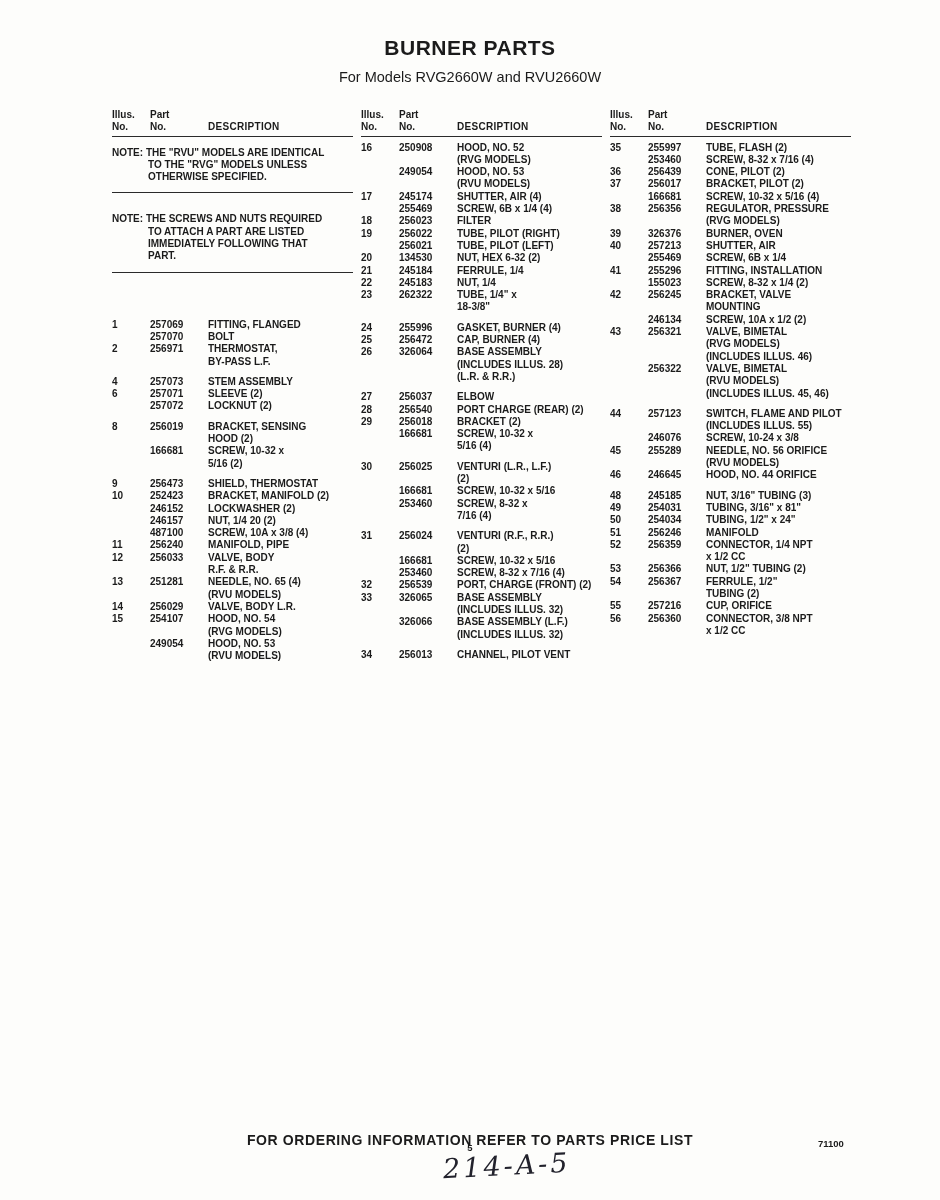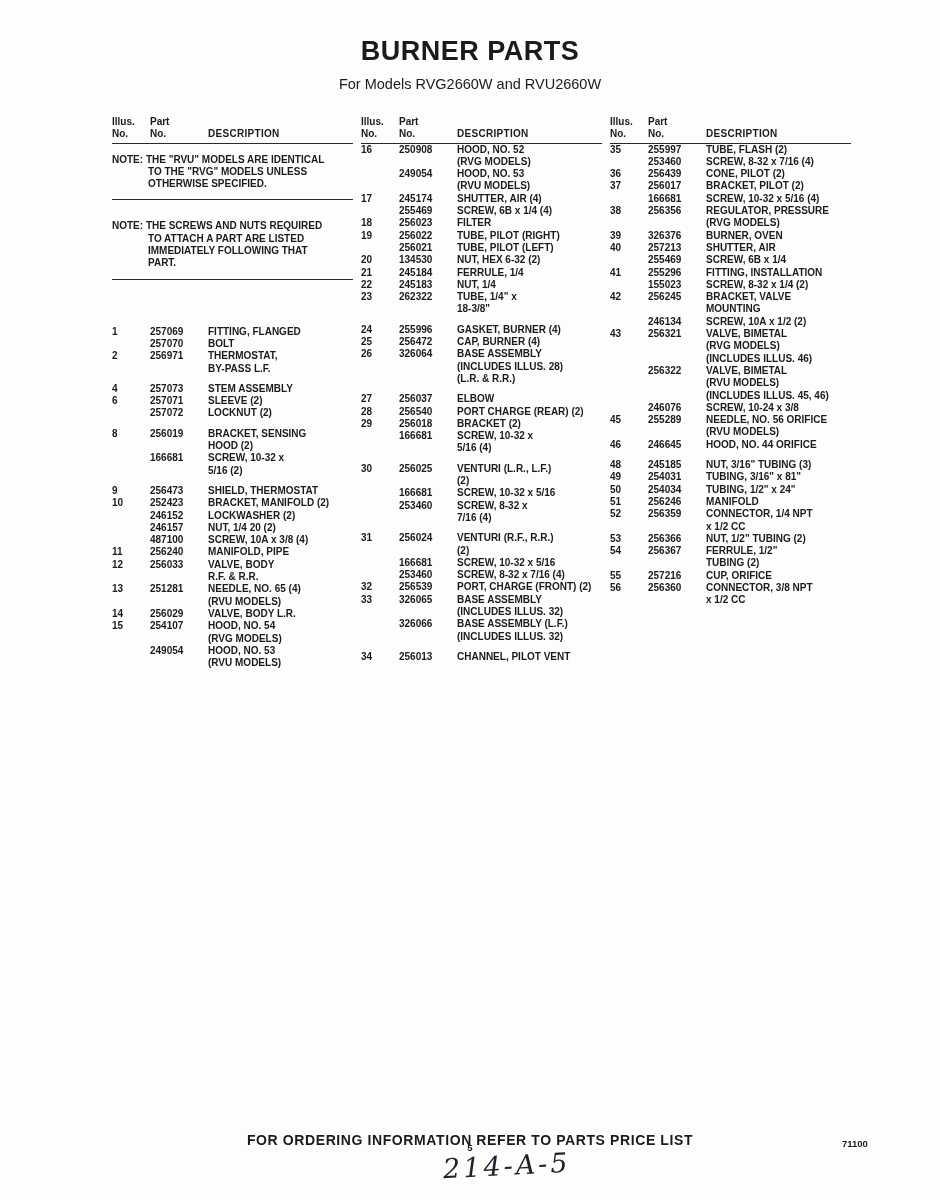--- a/index.html
+++ b/index.html
@@ -9,21 +9,21 @@
     font-family: "Liberation Sans", sans-serif;
     color: #1b1b1b;
     position: relative;
     overflow: hidden;
   }
   .sheet { position: relative; width: 940px; height: 1200px; }
 
   .title {
     margin: 0; padding-top: 36px;
     text-align: center;
-    font-size: 27px; font-weight: bold; letter-spacing: .5px;
+    font-size: 21px; font-weight: bold; letter-spacing: .5px;
   }
   .subtitle {
     margin-top: 9px;
     text-align: center;
     font-size: 14.5px; font-weight: normal;
   }
 
   .columns {
     display: flex; gap: 8px;
     margin: 24px 0 0 112px;
@@ -45,41 +45,41 @@
   .hdesc { margin-left: 0; letter-spacing: .3px; }
 
   .note {
     border-bottom: 1.3px solid #2a2a2a;
     padding: 10px 2px 9px 36px;
     text-indent: -36px;
     white-space: pre-line;
   }
   .note2 { padding-top: 20px; }
 
-  .rows { }
+  .rows { margin-top: 5px; }
   .rows-after-notes { margin-top: 46px; }
 
   .prow {
     display: grid;
     grid-template-columns: 38px 58px 1fr;
   }
   .prow.gap { margin-top: 8px; }
   .desc { white-space: pre-line; padding-right: 2px; }
 
   .footer-order {
     position: absolute; top: 1108px; left: 0; width: 940px;
     text-align: center;
     font-size: 14px; font-weight: bold; letter-spacing: .6px; margin-top: 24px;
   }
   .page-num {
     position: absolute; top: 1142px; left: 0; width: 940px;
     text-align: center; font-size: 9.5px; font-weight: bold;
   }
   .doc-num {
-    position: absolute; top: 1138px; left: 842px;
+    position: absolute; top: 1138px; left: 818px;
     font-size: 9.5px; font-weight: bold;
   }
   .handwritten {
     position: absolute; top: 1150px; left: 443px;
     font-family: "DejaVu Serif", serif;
     font-style: italic;
     font-size: 27px;
     letter-spacing: 3px;
     color: #22222c;
     transform: rotate(-3deg);
@@ -465,20 +465,26 @@
 (RVG MODELS)
 (INCLUDES ILLUS. 46)</span>
           </div>
           <div class="prow">
             <span class="illus"></span>
             <span class="part">256322</span>
             <span class="desc">VALVE, BIMETAL
 (RVU MODELS)
 (INCLUDES ILLUS. 45, 46)</span>
           </div>
+          <div class="prow gap">
+            <span class="illus">44</span>
+            <span class="part">257123</span>
+            <span class="desc">SWITCH, FLAME AND PILOT
+(INCLUDES ILLUS. 55)</span>
+          </div>
           <div class="prow">
             <span class="illus"></span>
             <span class="part">246076</span>
             <span class="desc">SCREW, 10-24 x 3/8</span>
           </div>
           <div class="prow">
             <span class="illus">45</span>
             <span class="part">255289</span>
             <span class="desc">NEEDLE, NO. 56 ORIFICE
 (RVU MODELS)</span>

